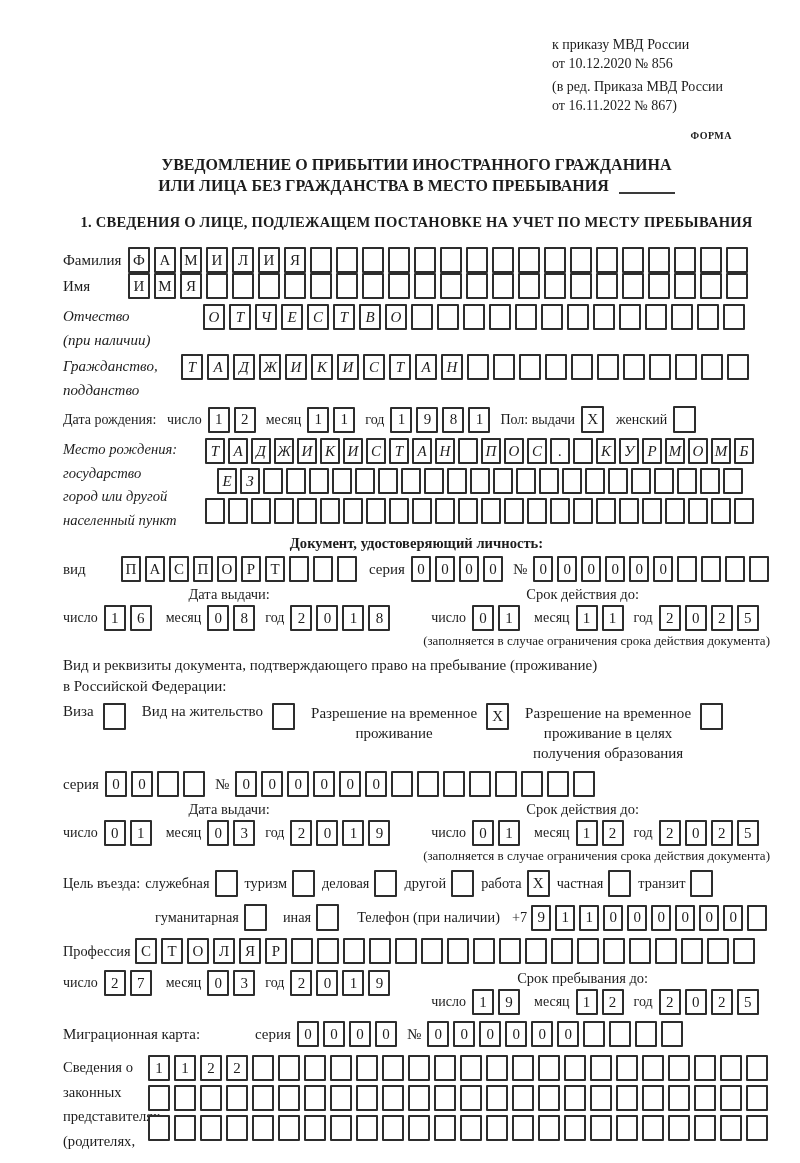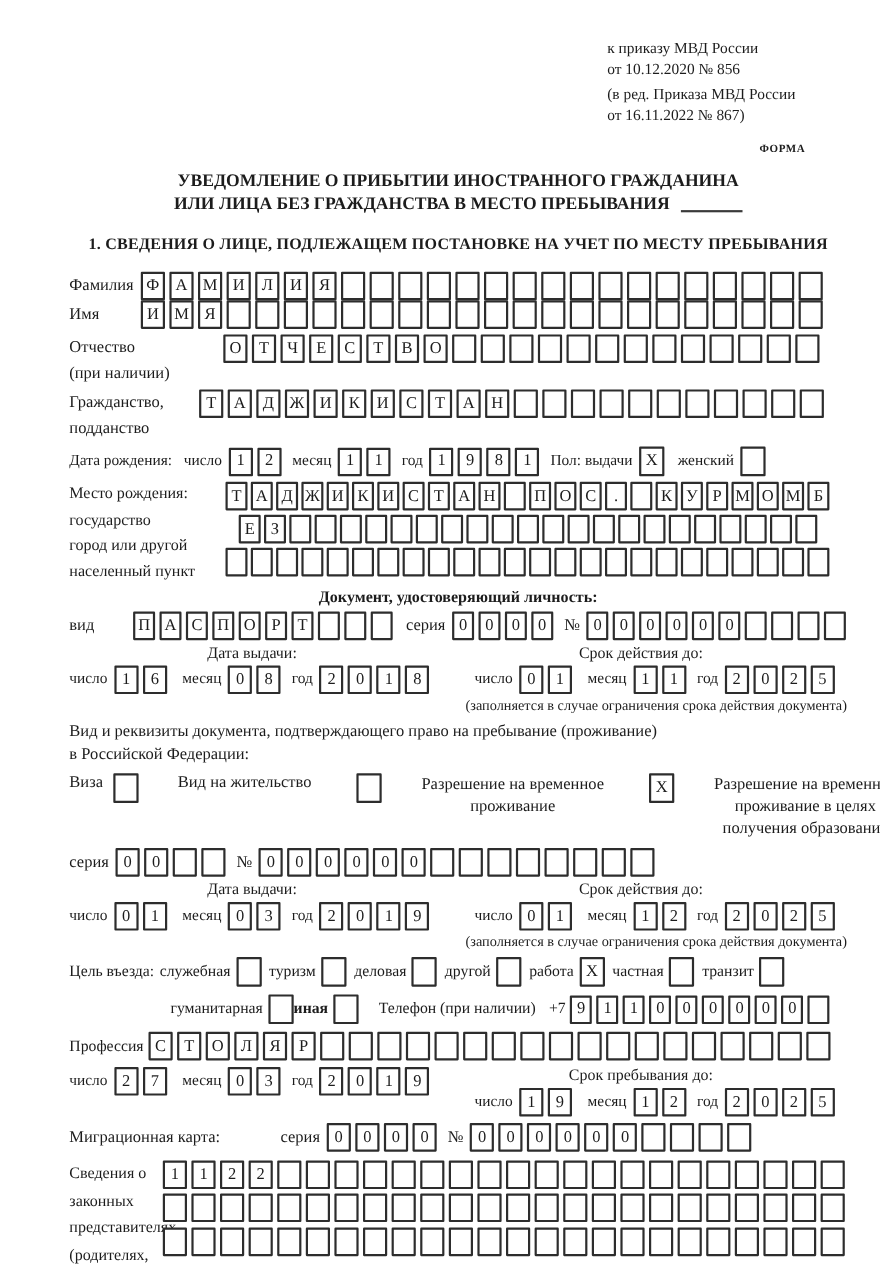--- a/index.html
+++ b/index.html
@@ -31,21 +31,21 @@
   }
   .cells-sm .cell { width:20px; margin-right:3px; }
   .cells-md .cell { width:20px; margin-right:4px; }
   .cb {
     display:inline-flex; align-items:center; justify-content:center;
     width:23px; height:27px; border:2px solid #2d2d2d; border-radius:1px;
     font-size:15px; background:#fff; flex:0 0 auto;
   }
 
   .frow { display:flex; align-items:center; }
-  .ftop { display:flex; align-items:flex-start; }
+  .ftop { display:flex; align-items:flex-start;font-style:italic; }
   .lbl { flex:0 0 auto; }
   .w65  { width:65px; }
   .w72  { width:72px; }
   .w118 { width:118px; }
   .w140 { width:140px; }
   .w142 { width:142px; }
   .sub { line-height:24px; }
 
   .mb0{margin-bottom:0} .mb2{margin-bottom:2px} .mb4{margin-bottom:4px} .mb5{margin-bottom:5px}
   .mb6{margin-bottom:6px}
@@ -64,21 +64,21 @@
 
   
   .doc-heading { text-align:center; font-weight:bold; font-size:14.6px; margin:3px 0 4px 0; }
 
   
   .para { font-size:15px; line-height:21px; margin-top:4px; }
   .permit-row { display:flex; align-items:flex-start; margin-top:6px; margin-bottom:8px; }
   .opt { display:flex; align-items:flex-start; flex:0 0 auto; }
   .opt .olabel { margin-right:9px; }
   .opt .center { text-align:center; line-height:20px; }
-  .gap20 { margin-left:36px;gap:32px; }
+  .gap20 { margin-left:16px; }
 
   
   .purpose { display:flex; align-items:center; font-size:14.3px; margin-bottom:7px; }
   .purpose .plabel { margin-right:5px; flex:0 0 auto; }
   .purpose .cb { margin-right:7px; }
   .phone-row { display:flex; align-items:center; font-size:14.3px; margin-bottom:7px; padding-left:92px; }
 
   
   .mig { display:flex; align-items:center; margin-top:6px; margin-bottom:8px; }
 
@@ -551,21 +551,21 @@
     <span class="plabel">работа</span>
     <span class="cb">X</span>
     <span class="plabel">частная</span>
     <span class="cb"></span>
     <span class="plabel">транзит</span>
     <span class="cb"></span>
   </div>
   <div class="phone-row">
     <span class="plabel">гуманитарная</span>
     <span class="cb" style="margin-left:5px;"></span>
-    <span class="plabel" style="font-weight:bold;">иная</span>
+    <span class="plabel" style="margin-left:16px;">иная</span>
     <span class="cb" style="margin-left:5px;"></span>
     <span class="plabel nw" style="margin-left:18px;">Телефон (при наличии)</span>
     <span class="plabel" style="margin-left:12px;">+7</span>
     <span class="cells cells-md" style="margin-left:4px;">
         <span class="cell">9</span>
         <span class="cell">1</span>
         <span class="cell">1</span>
         <span class="cell">0</span>
         <span class="cell">0</span>
         <span class="cell">0</span>

